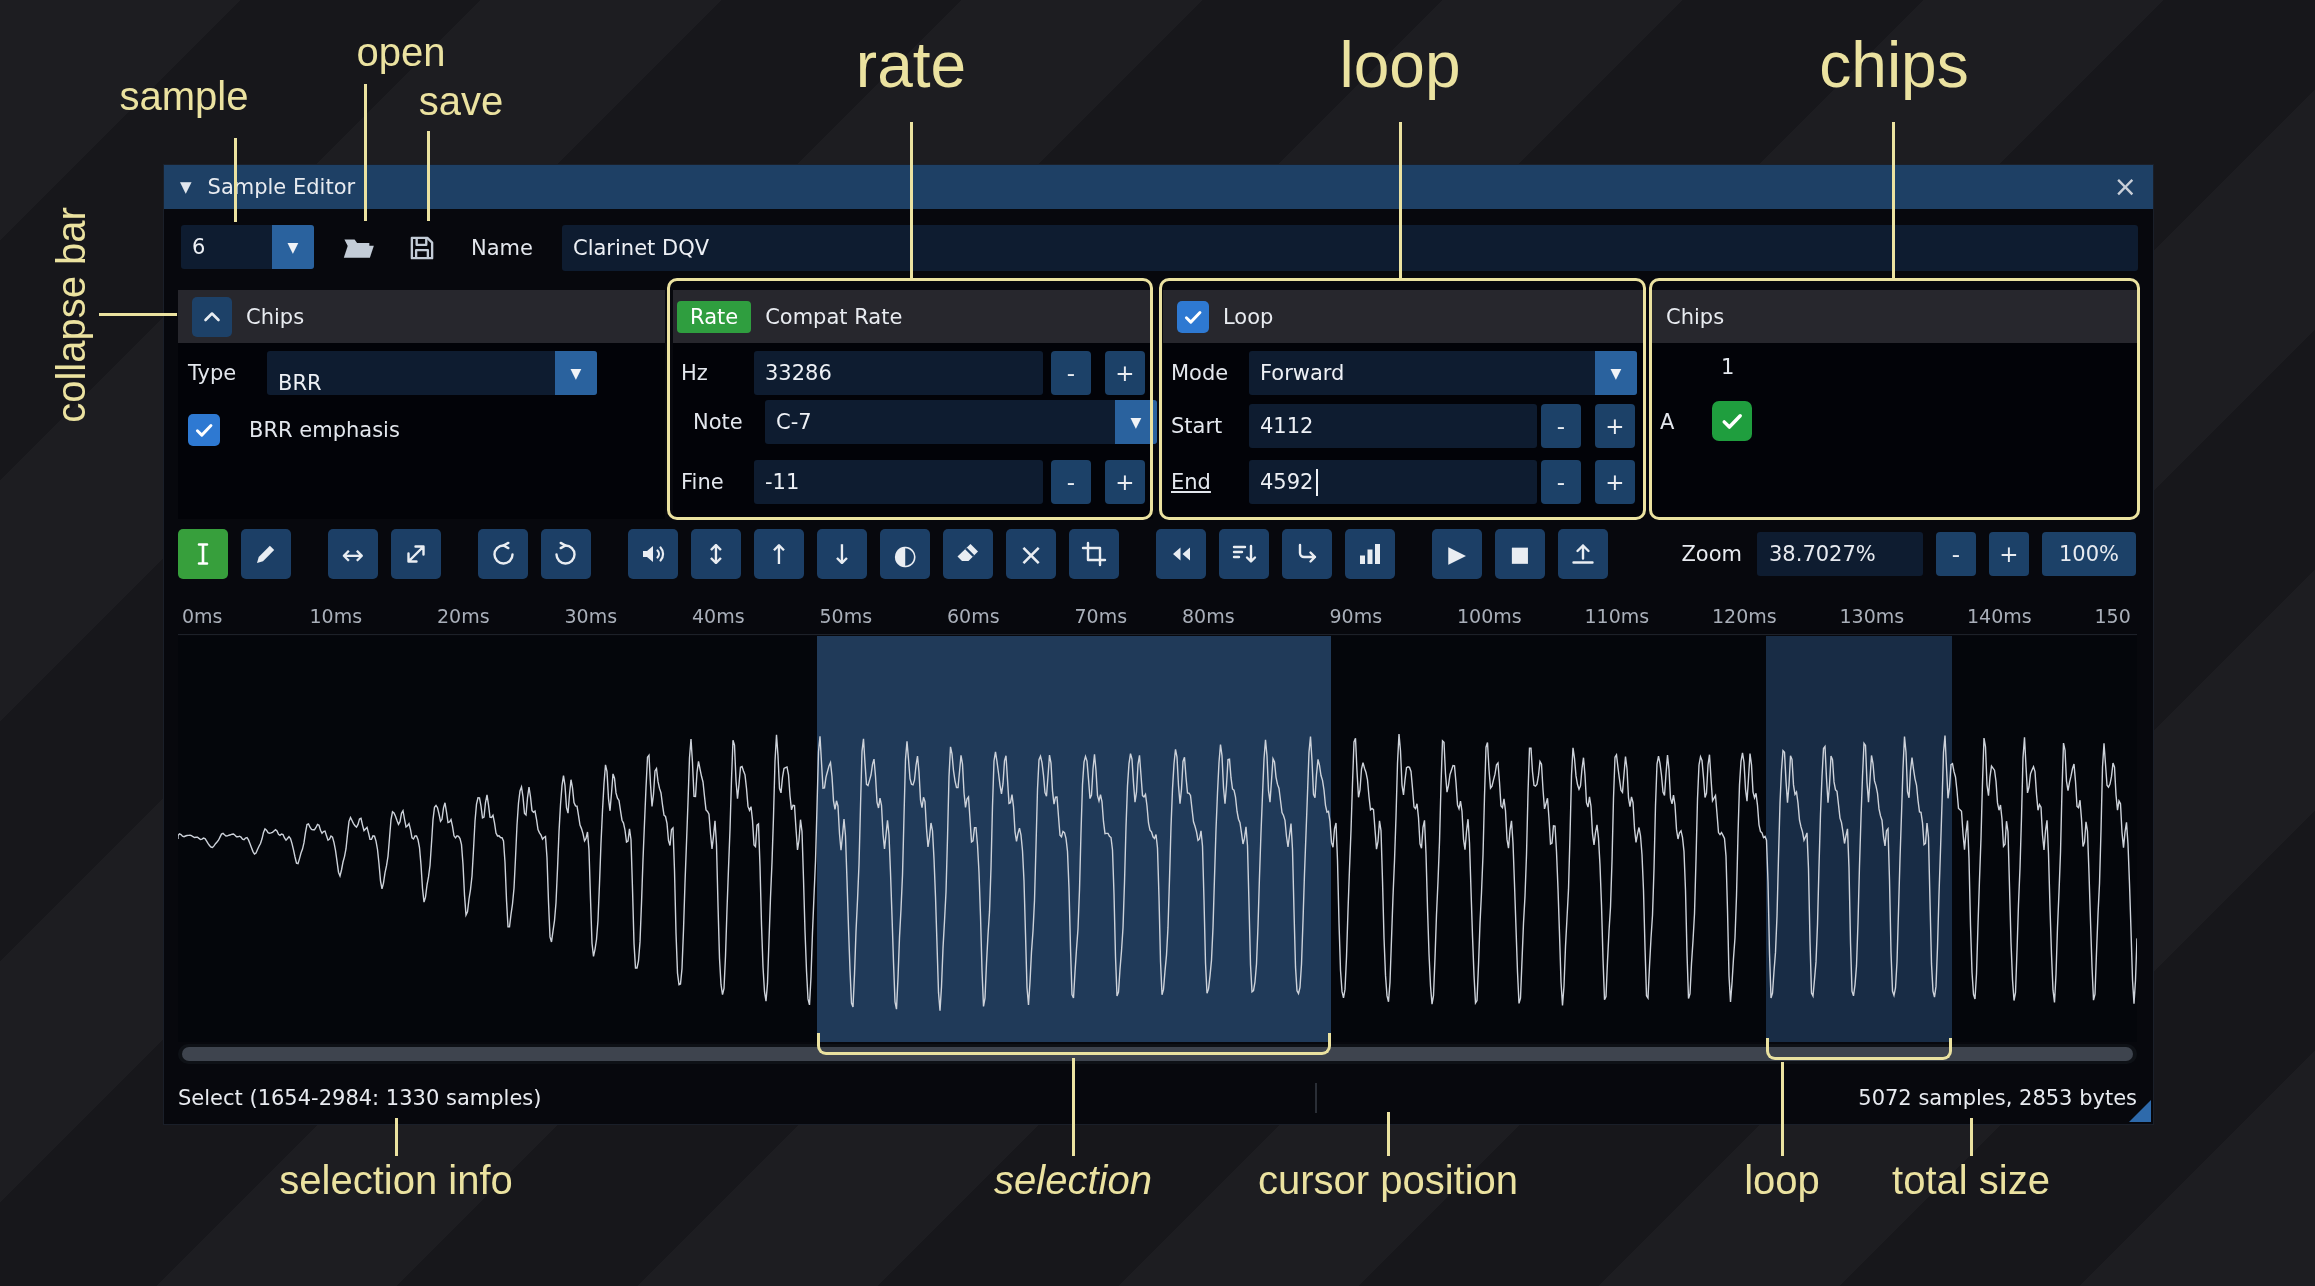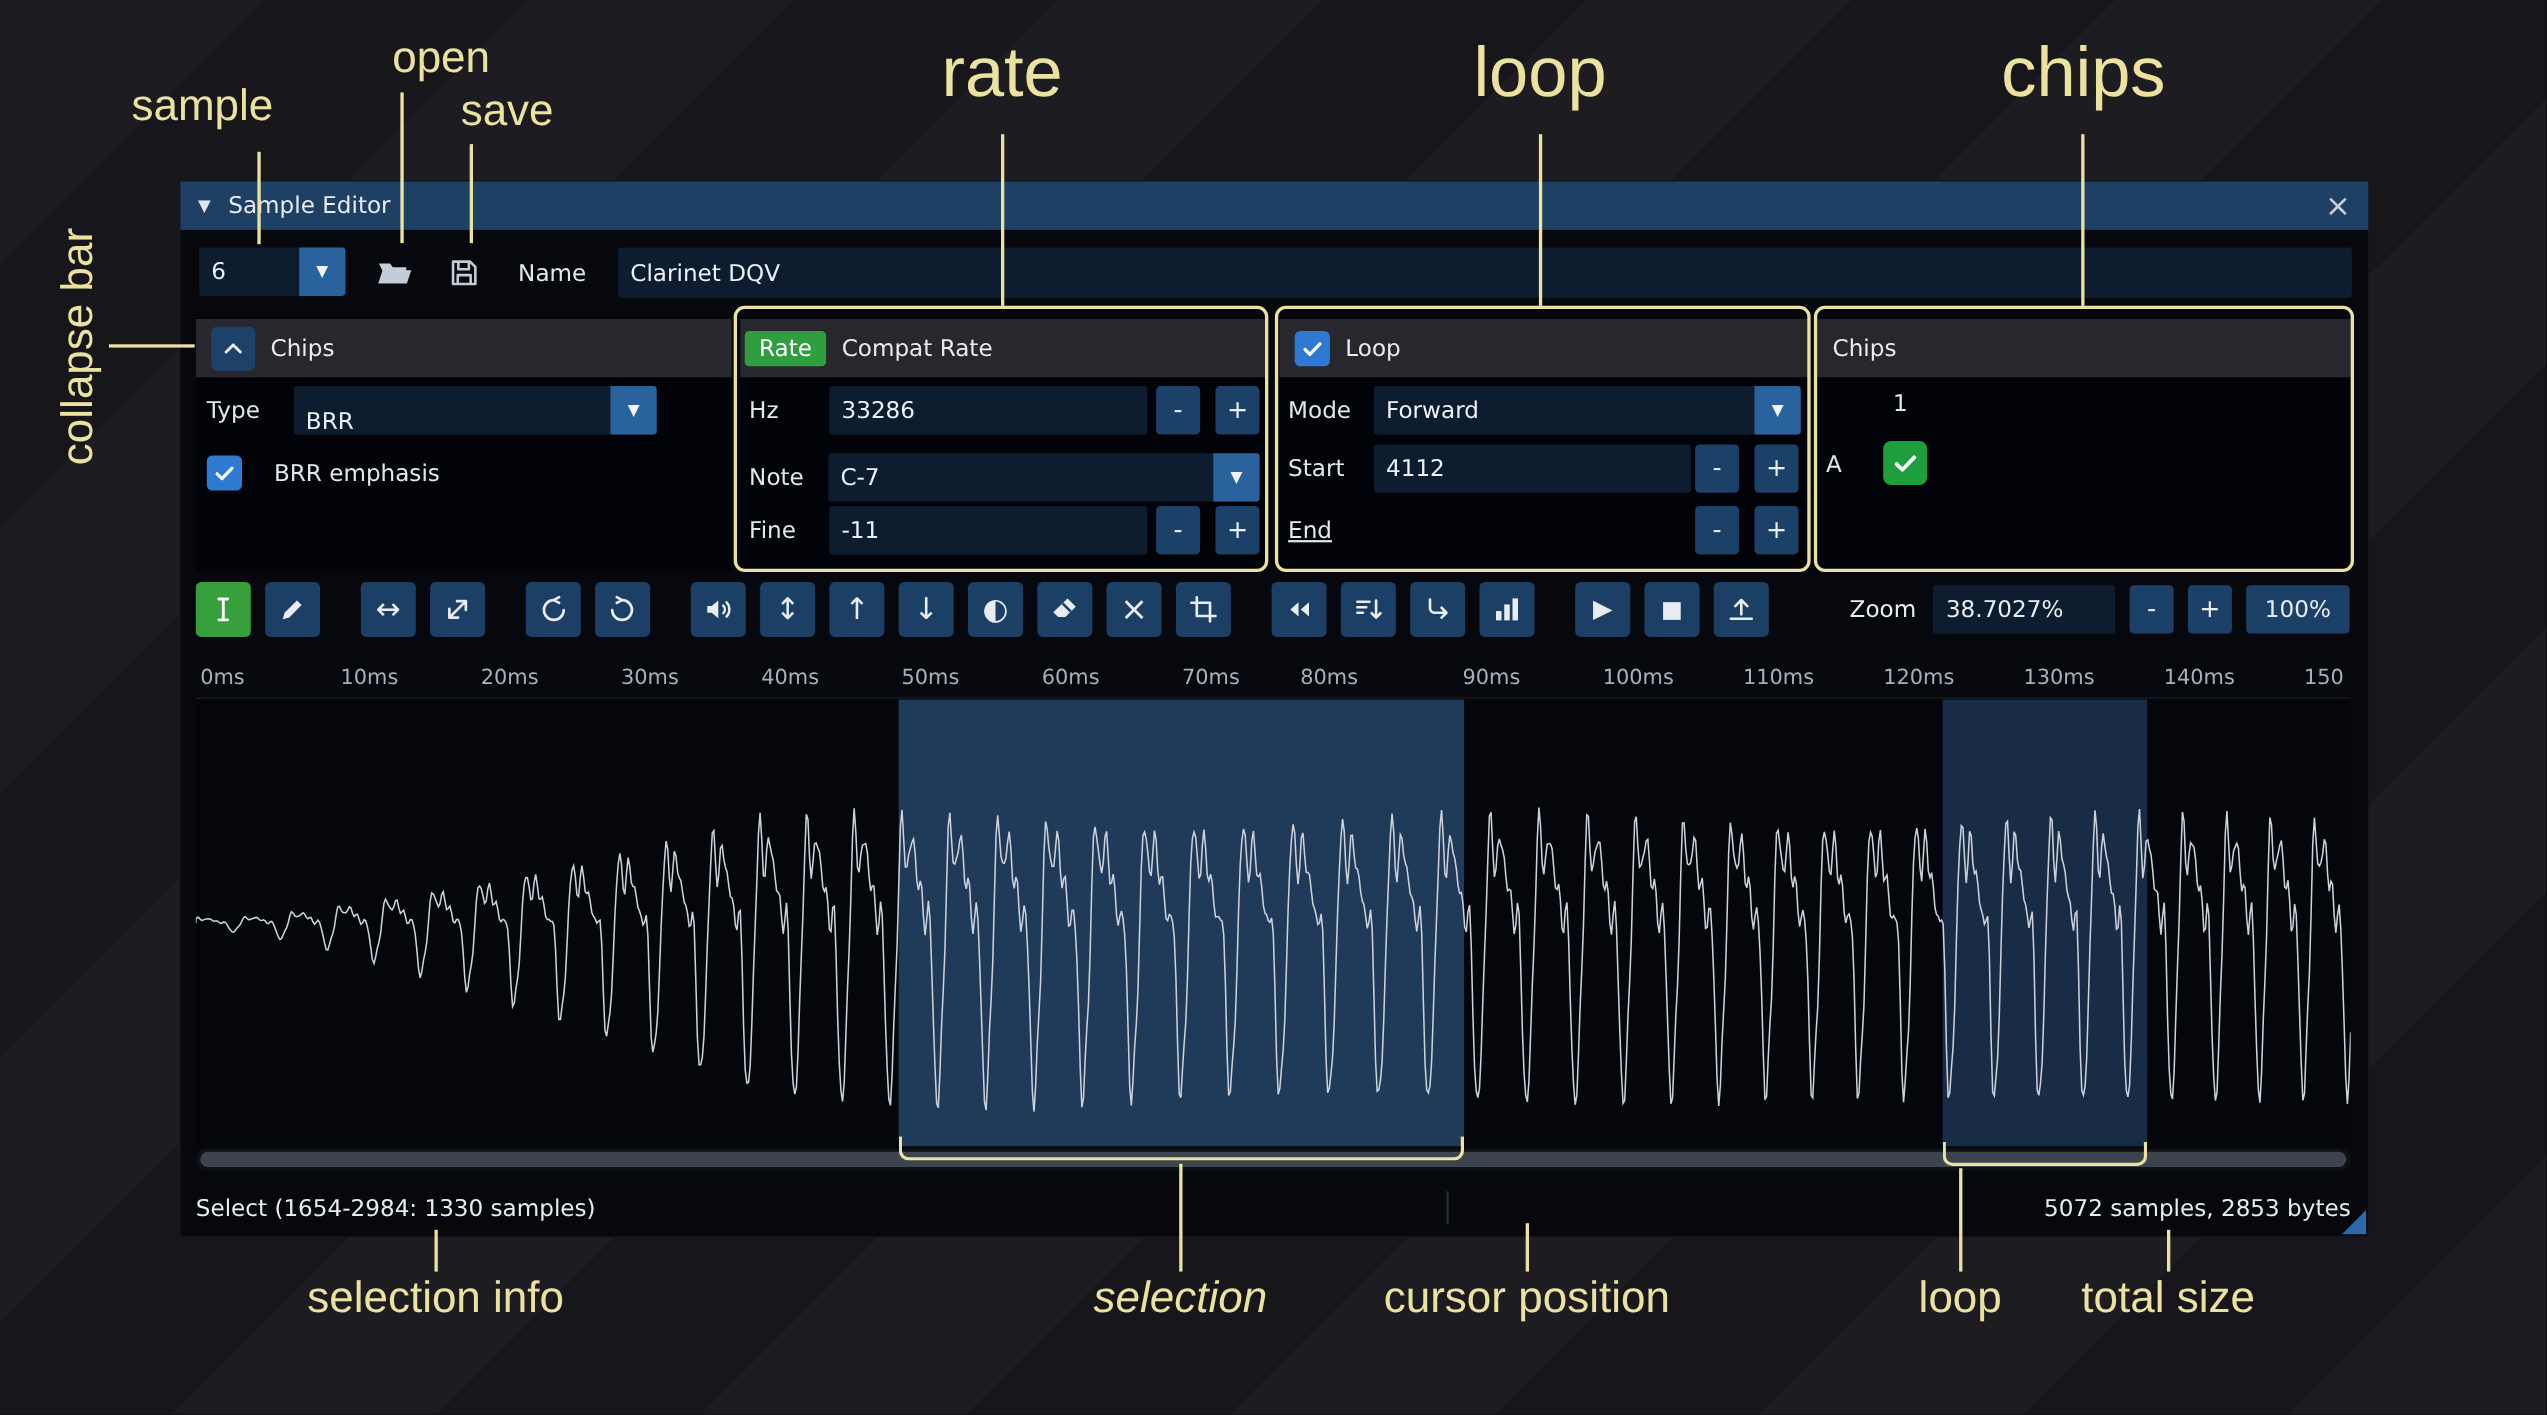--- a/index.html
+++ b/index.html
@@ -156,21 +156,21 @@
         <span>Compat Rate</span>
       </div>
       <div class="row" style="top:61px;">
         <span class="rlabel" style="left:8px;">Hz</span>
         <div class="inp" style="left:81px;top:0;width:289px;">
             <span>33286</span>
           </div>
         <span class="spin" style="left:378px;">-</span>
         <span class="spin" style="left:432px;">+</span>
       </div>
-      <div class="row" style="top:122px;">
+      <div class="row" style="top:110px;margin-left:12px;">
         <span class="rlabel" style="left:8px;">Note</span>
         <div class="combo" style="left:80px;top:0;width:392px;">
           <span>C-7</span>
           <span class="arr">
               <span>▼</span>
             </span>
         </div>
       </div>
       <div class="row" style="top:170px;">
         <span class="rlabel" style="left:8px;">Fine</span>
@@ -203,20 +203,24 @@
       <div class="row" style="top:114px;">
         <span class="rlabel" style="left:8px;">Start</span>
         <div class="inp" style="left:86px;top:0;width:288px;">
             <span>4112</span>
           </div>
         <span class="spin" style="left:378px;">-</span>
         <span class="spin" style="left:432px;">+</span>
       </div>
       <div class="row" style="top:170px;">
         <span class="rlabel" style="left:8px;text-decoration:underline;">End</span>
+        <div class="inp" style="left:86px;top:0;width:288px;">
+          <span>4592</span>
+          <span class="caret"></span>
+        </div>
         <span class="spin" style="left:378px;">-</span>
         <span class="spin" style="left:432px;">+</span>
       </div>
     </div>
 
     <div class="section" style="left:1488px;width:486px;">
       <div class="sechead">
         <span>Chips</span>
       </div>
       <span class="rlabel" style="left:69px;top:62px;line-height:30px;">1</span>

